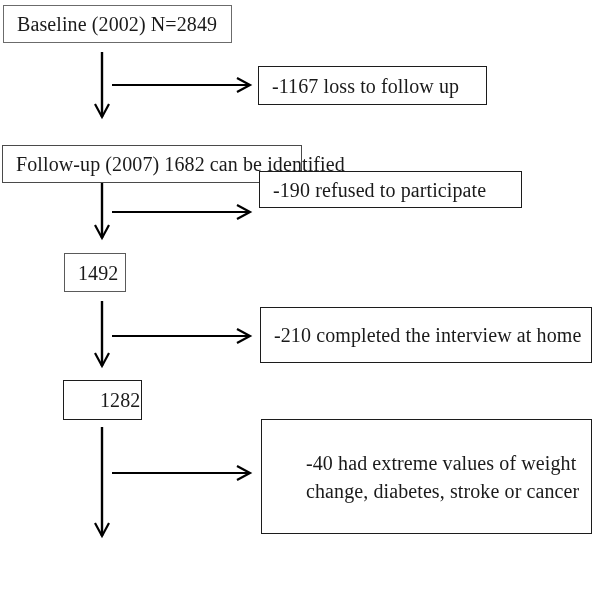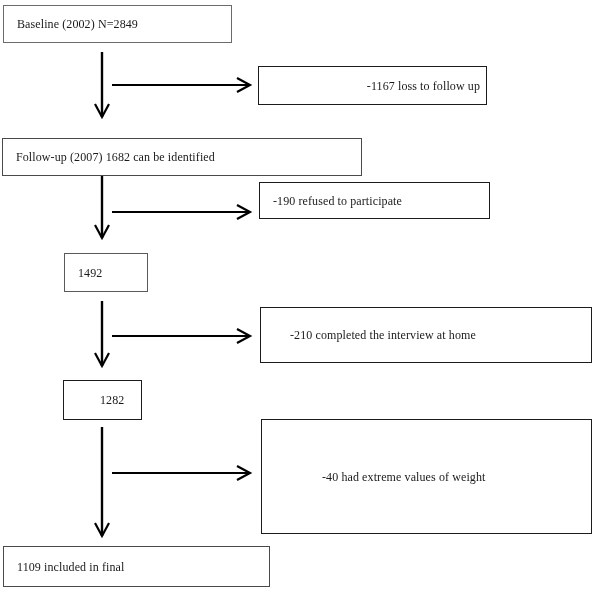--- a/index.html
+++ b/index.html
@@ -26,37 +26,36 @@
   .fbox {
     position: absolute;
     background: #ffffff;
     border: 1px solid #3c3c3c;
     box-sizing: border-box;
     display: flex;
     flex-direction: column;
     justify-content: center;
     padding-left: 13px;
     padding-right: 6px;
-    font-size: 12px;
+    font-size: 20px;
     line-height: 28px;
     letter-spacing: 0.1px;
   }
   .fbox .line {
     white-space: nowrap;
   }
   .fbox.multi .line {
     white-space: normal;
-    margin-left: 16px;
   }
   
   .b-baseline  { left: 3px;   top: 5px;   width: 229px; height: 38px; border-color: #6b6b6b; }
-  .b-loss      { left: 258px; top: 66px;  width: 229px; height: 39px; border-color: #1c1c1c; text-align: right; }
-  .b-followup  { left: 2px;   top: 138px; width: 360px; height: 38px; border-color: #4a4a4a; }
-  .b-refused   { left: 259px; top: 182px; width: 231px; height: 37px; border-color: #1c1c1c; }
-  .b-n1492     { left: 64px;  top: 253px; width: 84px;  height: 39px; border-color: #5a5a5a; }
+  .b-loss      { left: 258px; top: 66px;  width: 229px; height: 39px; border-color: #1c1c1c; }
+  .b-followup  { left: 2px;   top: 145px; width: 300px; height: 38px; border-color: #4a4a4a; }
+  .b-refused   { left: 259px; top: 171px; width: 263px; height: 37px; border-color: #1c1c1c; }
+  .b-n1492     { left: 64px;  top: 253px; width: 62px;  height: 39px; border-color: #5a5a5a; }
   .b-interview { left: 260px; top: 307px; width: 332px; height: 56px; border-color: #1c1c1c; }
   .b-n1282     { left: 63px;  top: 380px; width: 79px;  height: 40px; border-color: #1c1c1c; padding-left: 36px; }
   .b-exclusion { left: 261px; top: 419px; width: 331px; height: 115px; border-color: #1c1c1c; padding-left: 44px; }
   .b-final     { left: 3px;   top: 546px; width: 267px; height: 41px; border-color: #4a4a4a; }
 </style>
 </head>
 <body>
 
 <div class="canvas">
 
@@ -107,19 +106,17 @@
   <div class="fbox b-interview multi">
     <div class="line">-210 completed the interview at home</div>
   </div>
 
   <div class="fbox b-n1282">
     <div class="line">1282</div>
   </div>
 
   <div class="fbox b-exclusion multi">
     <div class="line">-40 had extreme values of weight</div>
+    <div class="line">change, diabetes, stroke or cancer</div>
   </div>
 
-  <div class="fbox b-final">
-    <div class="line">1109 included in final</div>
-  </div>
 
 </div>
 
 </body></html>

